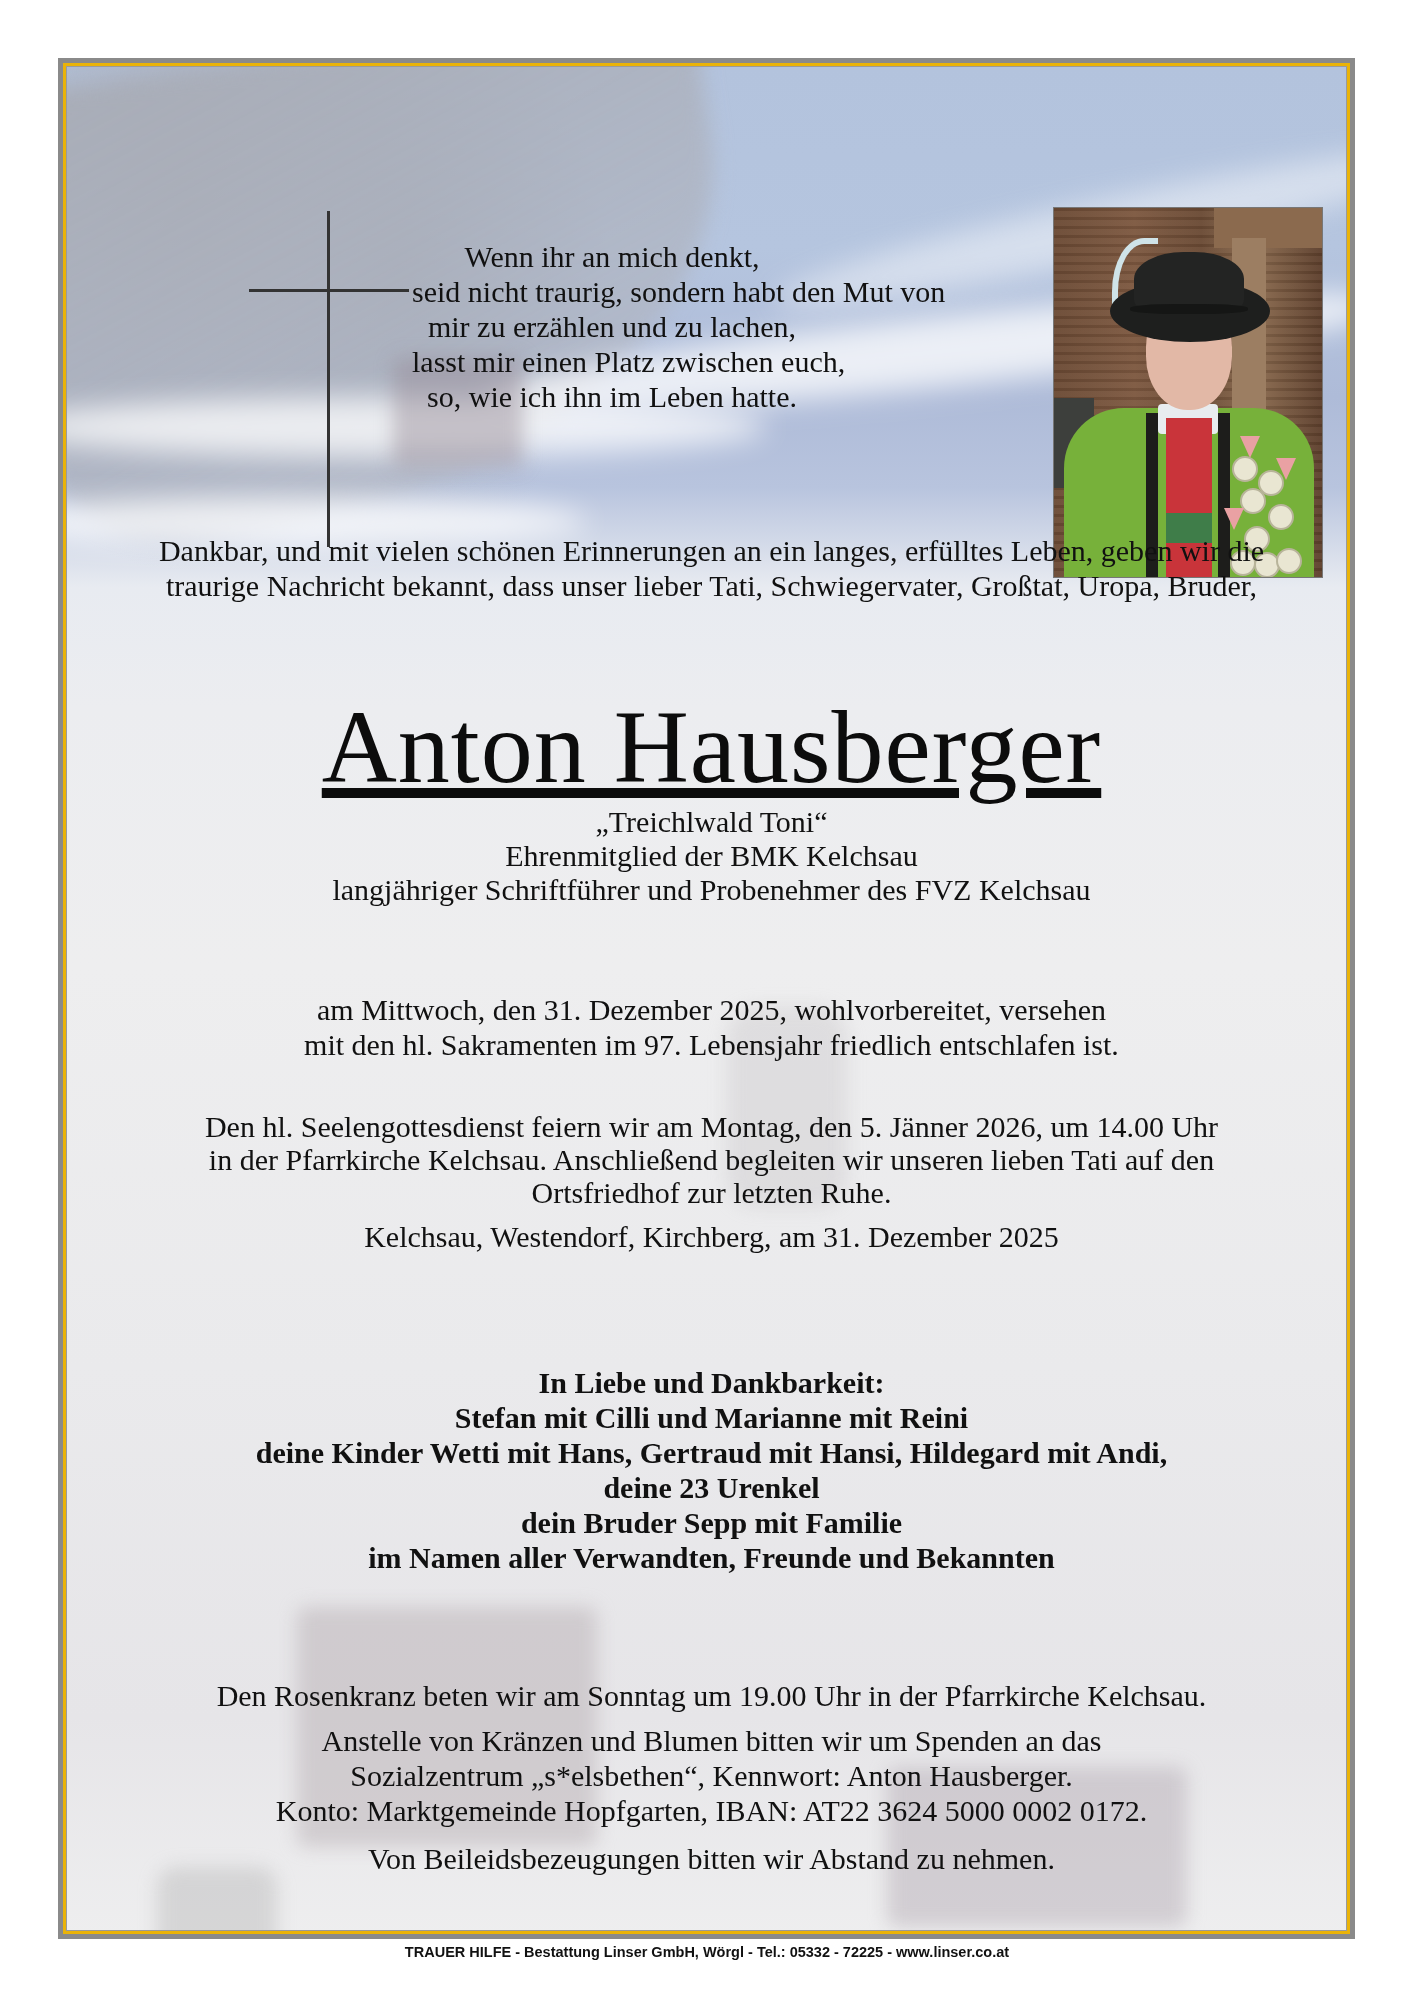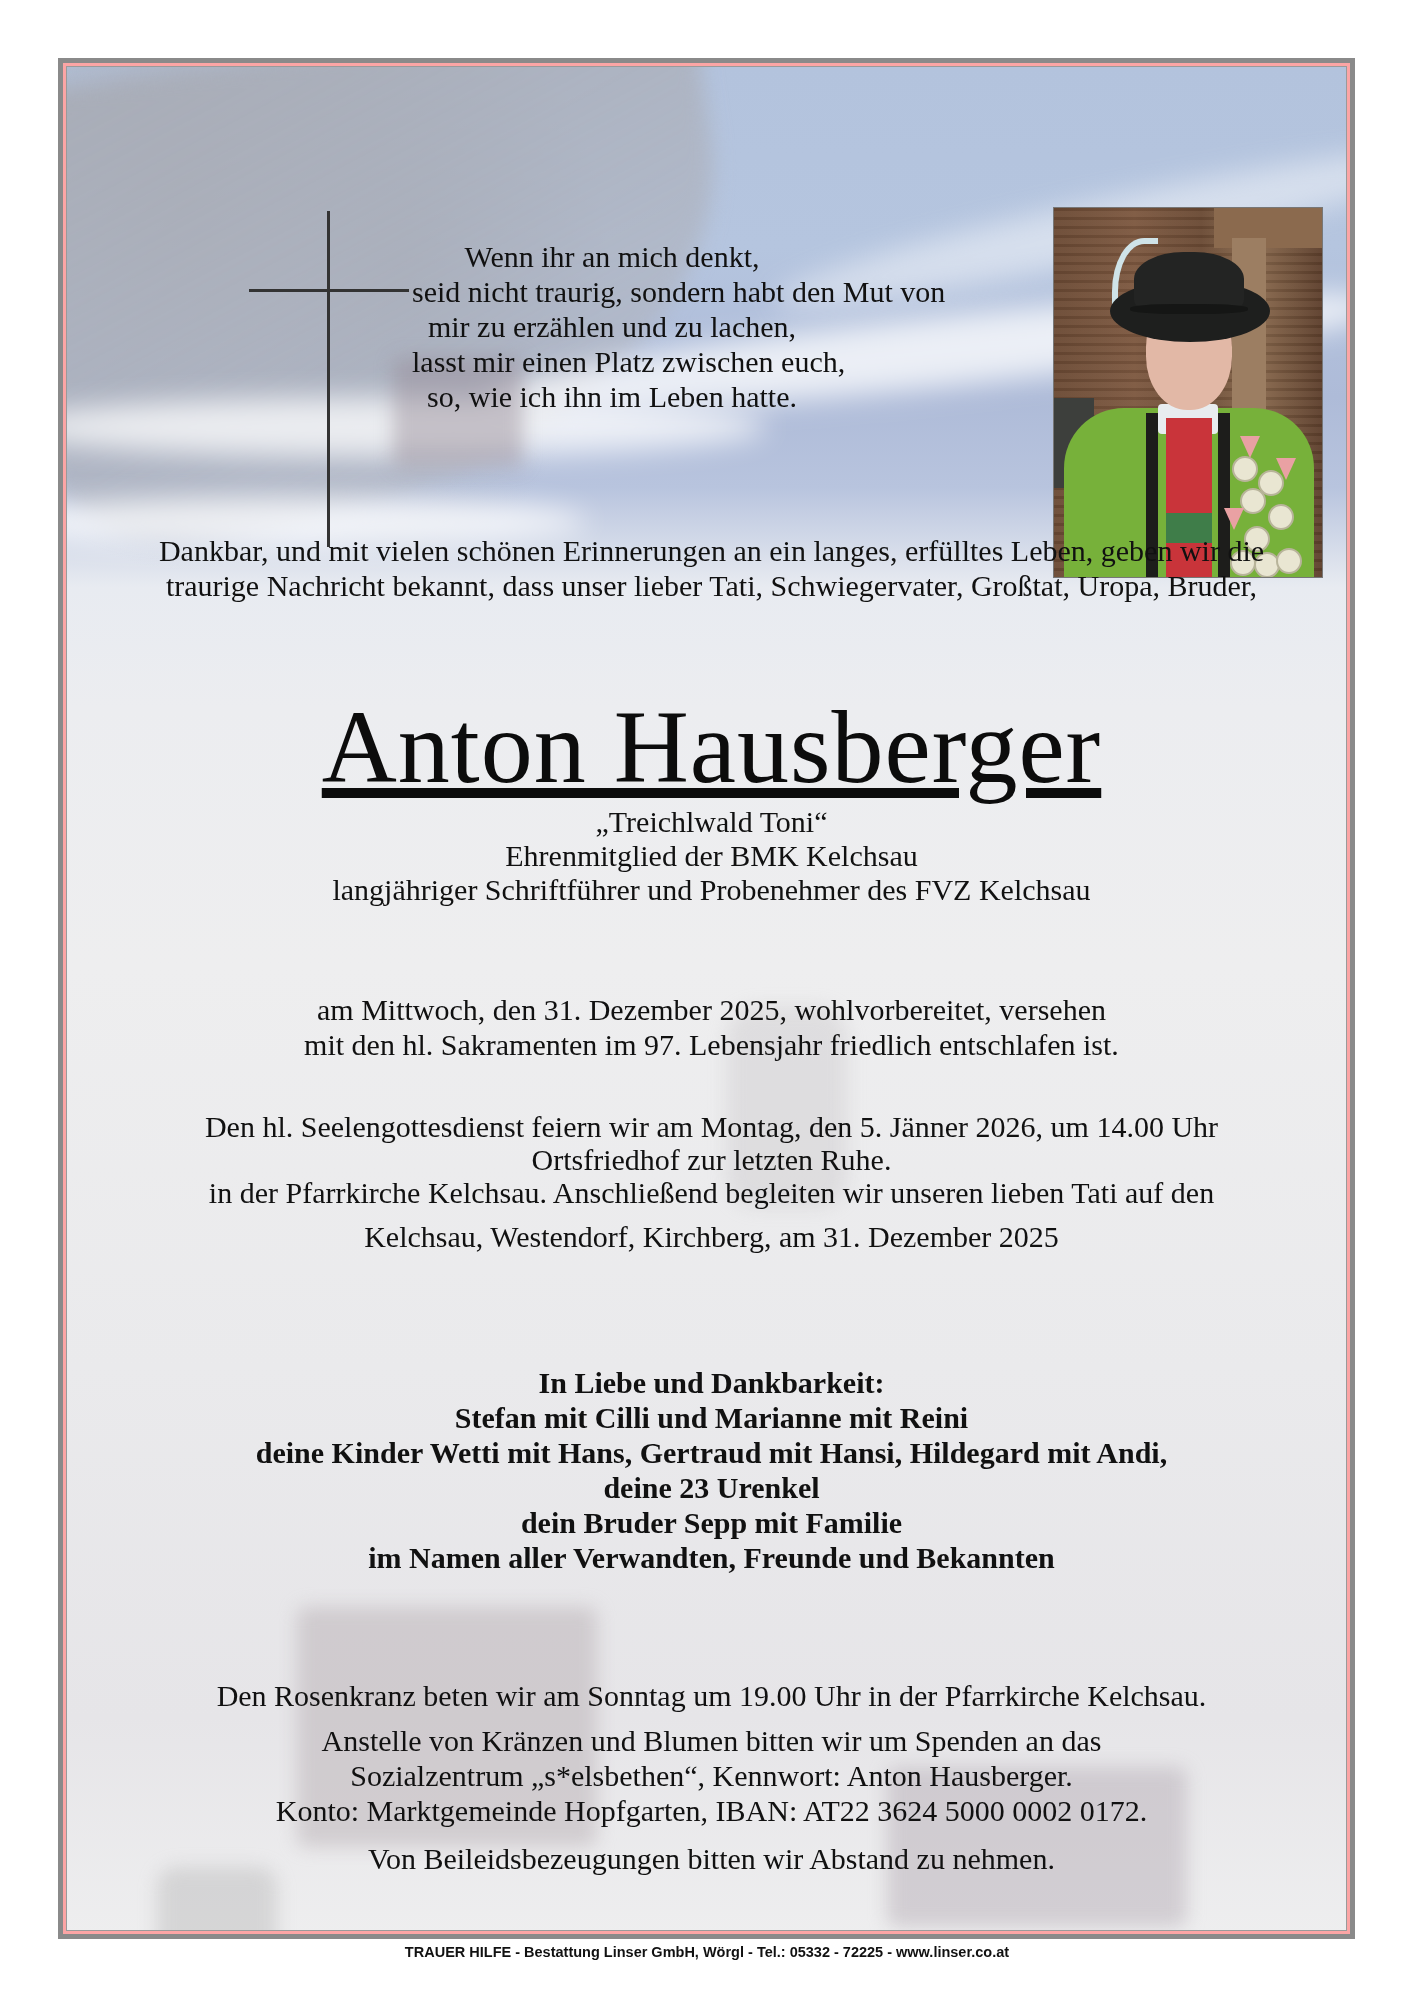--- a/index.html
+++ b/index.html
@@ -2,21 +2,21 @@
 <html><head>
 <meta charset="utf-8">
 <style>
   html, body { margin: 0; padding: 0; }
   body {
     width: 1414px; height: 2000px; background: #ffffff; position: relative; overflow: hidden;
     font-family: "Liberation Serif", "DejaVu Serif", serif; color: #111;
   }
   .card-outer {
     position: absolute; left: 58px; top: 58px; width: 1297px; height: 1881px;
-    box-sizing: border-box; border: 5px solid #8a8a8a; background: #fca5a5;
+    box-sizing: border-box; border: 5px solid #8a8a8a; background: #eab308;
   }
   .card-inner {
     position: absolute; left: 3px; top: 3px; right: 3px; bottom: 3px;
     border: 1px solid #9a9a9a; overflow: hidden;
   }
   .bg { position: absolute; inset: 0; }
   .bg .sky {
     position: absolute; inset: 0;
     background:
       radial-gradient(ellipse 380px 520px at 120px 140px, rgba(170,174,186,0.95), rgba(170,174,186,0) 70%),
@@ -146,22 +146,22 @@
       <span class="line">langjähriger Schriftführer und Probenehmer des FVZ Kelchsau</span>
     </div>
 
     <div class="text-block" style="top:913px;margin-top:12px;">
       <span class="line">am Mittwoch, den 31. Dezember 2025, wohlvorbereitet, versehen</span>
       <span class="line">mit den hl. Sakramenten im 97. Lebensjahr friedlich entschlafen ist.</span>
     </div>
 
     <div class="text-block" style="top:1043px;line-height:33px;">
       <span class="line">Den hl. Seelengottesdienst feiern wir am Montag, den 5. Jänner 2026, um 14.00 Uhr</span>
+      <span class="line">in der Pfarrkirche Kelchsau. Anschließend begleiten wir unseren lieben Tati auf den</span>
       <span class="line">Ortsfriedhof zur letzten Ruhe.</span>
-      <span class="line">in der Pfarrkirche Kelchsau. Anschließend begleiten wir unseren lieben Tati auf den</span>
     </div>
 
     <div class="text-block" style="top:1152px;">
       <span class="line">Kelchsau, Westendorf, Kirchberg, am 31. Dezember 2025</span>
     </div>
 
     <div class="text-block" style="top:1298px;font-weight:bold;">
       <span class="line">In Liebe und Dankbarkeit:</span>
       <span class="line">Stefan mit Cilli und Marianne mit Reini</span>
       <span class="line">deine Kinder Wetti mit Hans, Gertraud mit Hansi, Hildegard mit Andi,</span>

